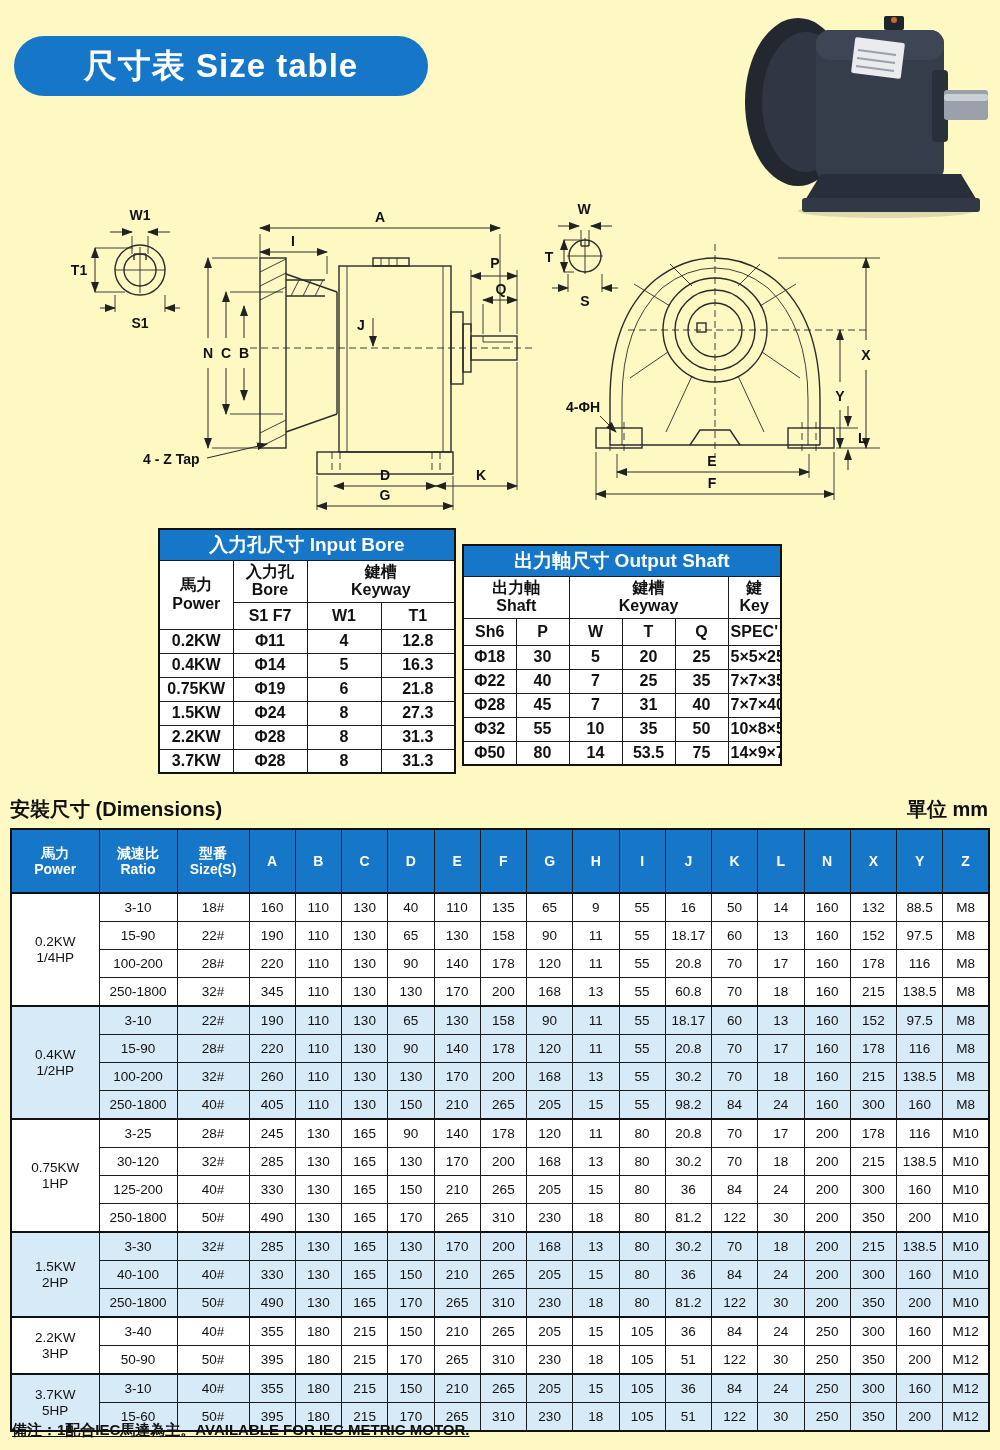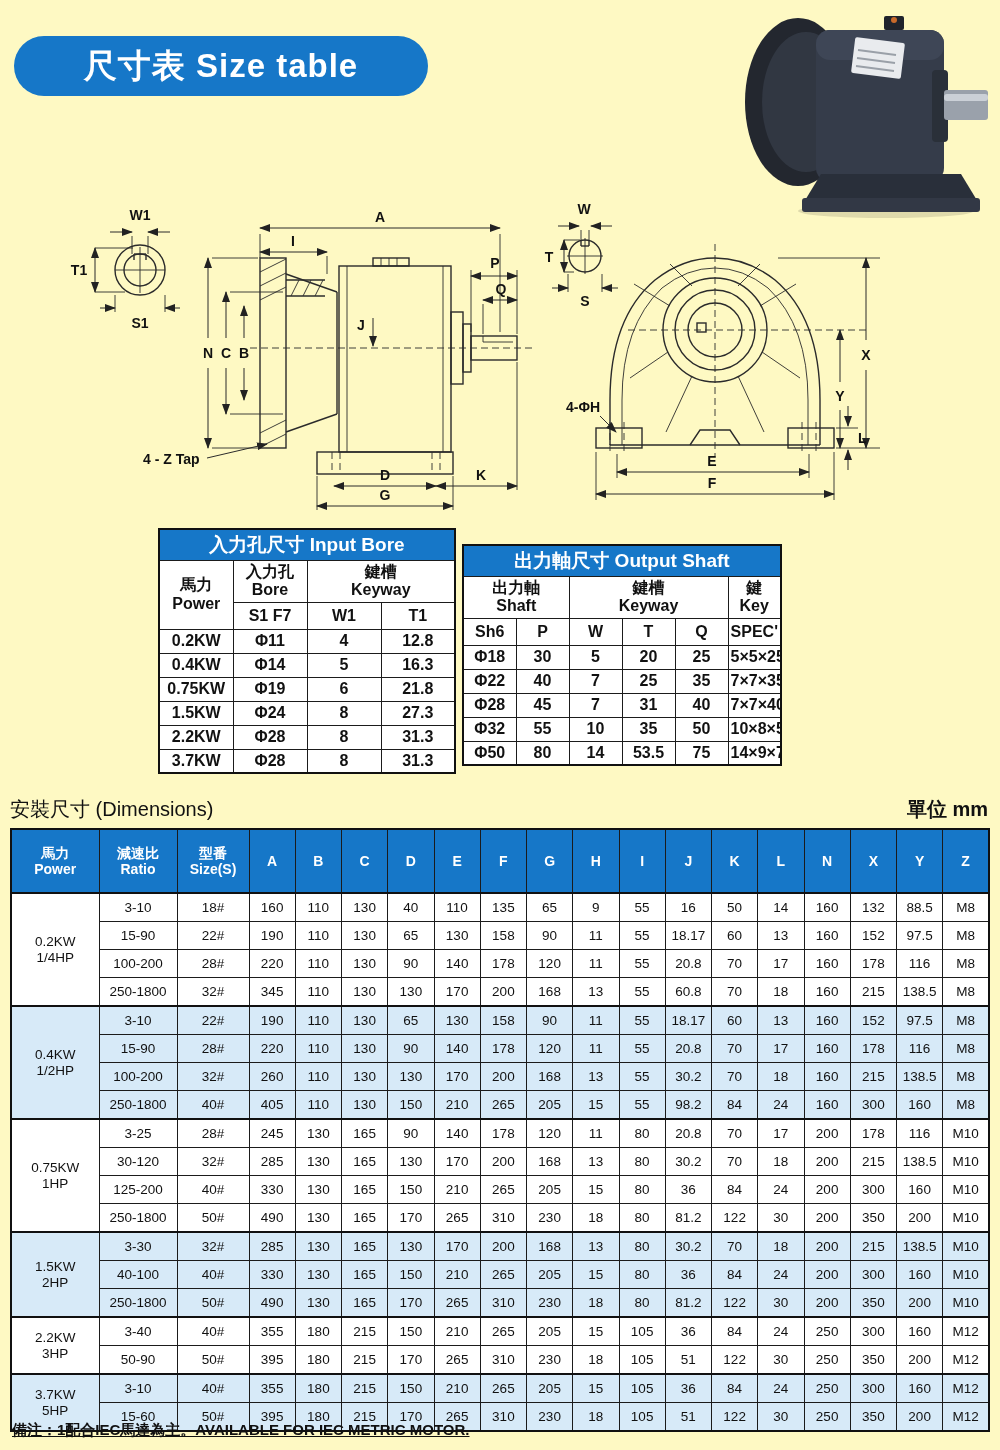--- a/index.html
+++ b/index.html
@@ -33,21 +33,21 @@
   .bore-table{position:absolute;left:158px;top:528px;width:298px;font-size:16px;font-weight:bold;}
   .shaft-table{position:absolute;left:462px;top:528px;width:320px;font-size:16px;font-weight:bold;margin-top:16px;}
   .bore-table .t-title,.shaft-table .t-title{height:31px;font-size:19px;}
   .bore-table .t-group,.shaft-table .t-group{height:42px;font-size:16px;}
   .bore-table .t-sub,.shaft-table .t-sub{height:27px;}
   .bore-table tbody tr,.shaft-table tbody tr{height:24px;}
   .bore-table{border:2px solid #111;}
   .shaft-table{border:2px solid #111;}
 
   
-  .dims-label{position:absolute;left:10px;top:796px;font-size:20px;font-weight:normal;}
+  .dims-label{position:absolute;left:10px;top:796px;font-size:20px;font-weight:bold;}
   .unit-label{position:absolute;right:12px;top:796px;font-size:20px;font-weight:bold;text-align:center;}
   .dim-table{position:absolute;left:10px;top:828px;width:980px;font-size:13.5px;border:2px solid #111;}
   .dim-table thead tr{height:64px;}
   .dim-table th{font-size:14px;font-weight:bold;}
   .dim-table tbody td{height:27px;}
   .dim-table .shade td{background:#D7EAF8;}
   .dim-table .gstart td{border-top:2.2px solid #111;}
   .power-cell{font-size:13.5px;}
 
   .footnote{position:absolute;left:12px;top:1421px;font-size:15px;font-weight:bold;text-decoration:underline;}

